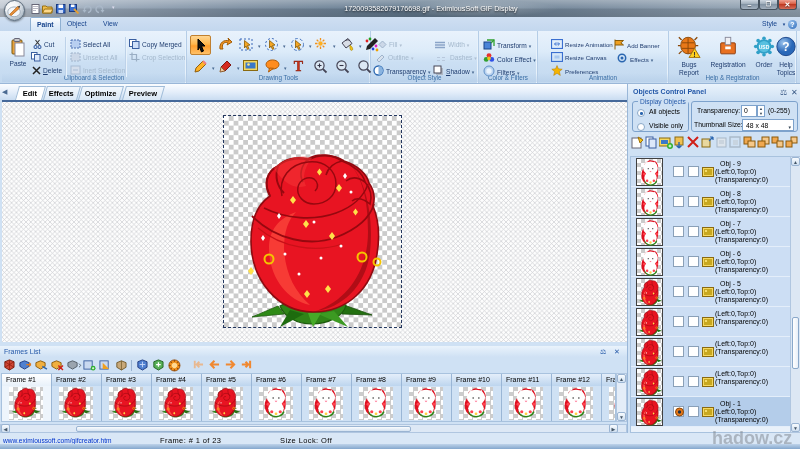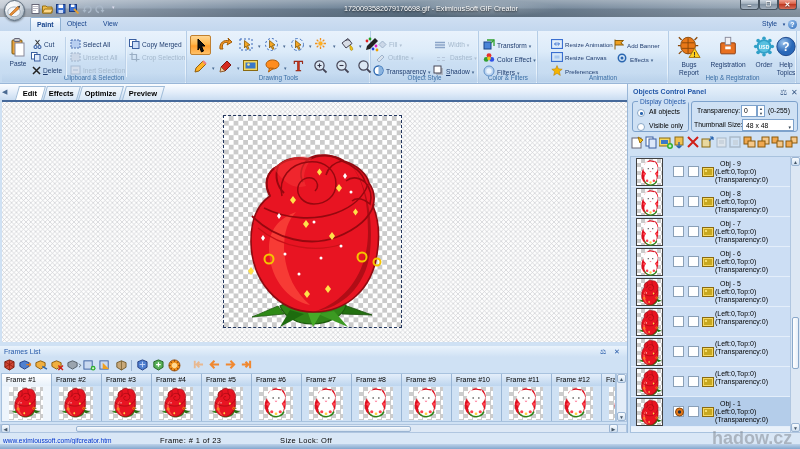--- a/index.html
+++ b/index.html
@@ -257,21 +257,21 @@
         <circle cx="30" cy="36" r="2.2" fill="#ff4250"></circle>
   <circle cx="24" cy="39" r="2" fill="#ffd040"></circle>
 </g>
 </defs>
 </svg>
 
 <div class="abs" id="titlebar">
     <div class="glow"></div>
     <div style="position:absolute;inset:0;background:linear-gradient(rgba(255,255,255,0.30),rgba(255,255,255,0.05) 45%,rgba(0,0,0,0.10) 55%,rgba(0,0,0,0.16));"></div>
   </div>
-<div class="abs" id="title-text">1720093582679176698.gif - EximiousSoft GIF Creator</div>
+<div class="abs" id="title-text">1720093582679176698.gif - EximiousSoft GIF Display</div>
 <div class="abs" id="orb">
     <svg width="17" height="17" viewBox="0 0 19 19" style="margin:1px">
 <ellipse cx="9" cy="11" rx="7" ry="5.5" fill="#f3f6f9" stroke="#9aa8b6"></ellipse>
 <path d="M4,14 L13,5 L15,7 L6,15 Z" fill="#e8903a" stroke="#b06010" stroke-width="0.8"></path>
 <path d="M13,5 L15,7 L16,4 Z" fill="#444"></path>
 </svg>
   </div>
 <div class="qat abs" style="left:31px">
     <svg width="9" height="10">
       <rect x="1" y="0.5" width="7" height="9" fill="#fff" stroke="#667"></rect>

